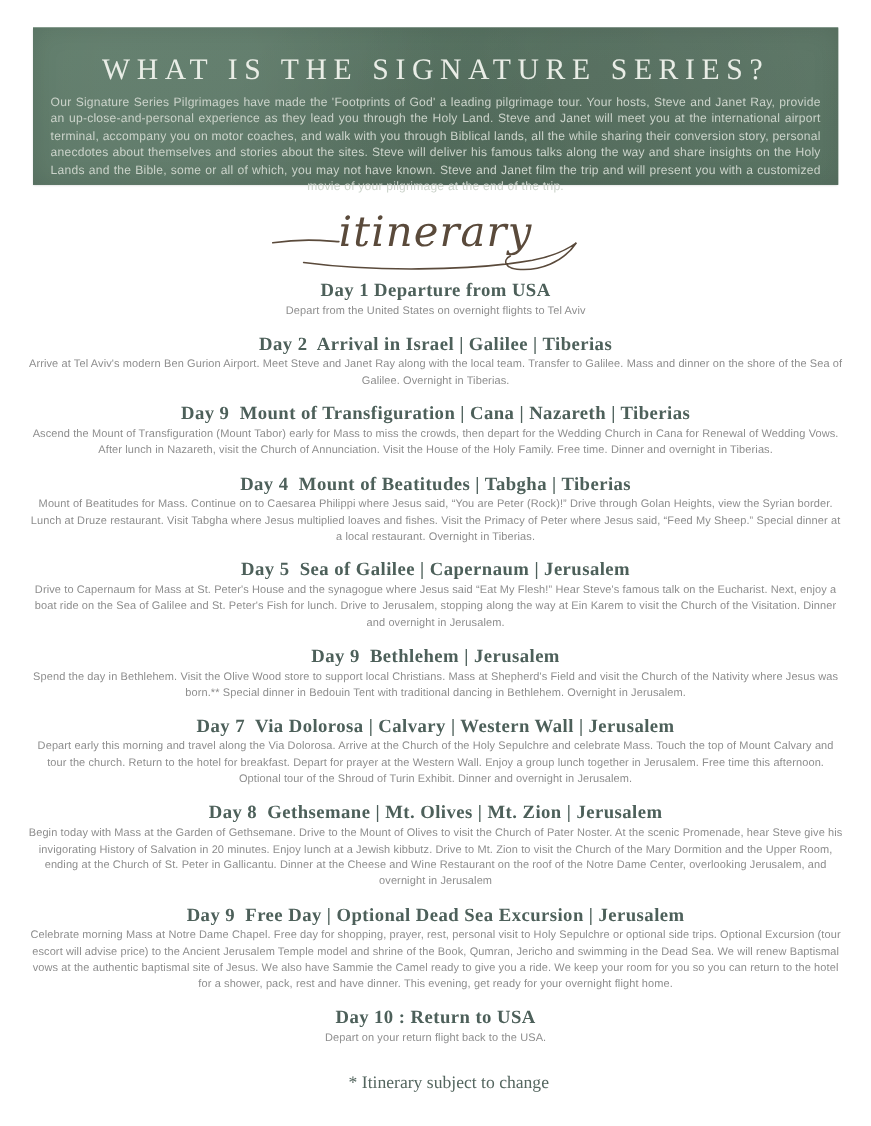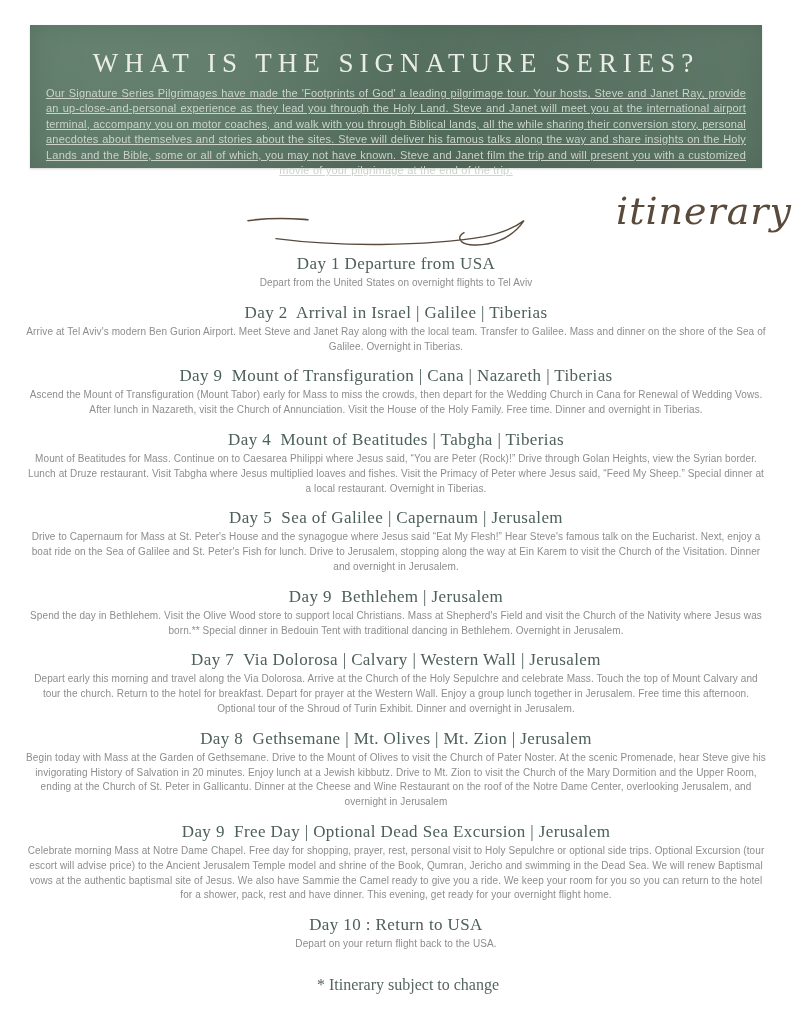--- a/index.html
+++ b/index.html
@@ -41,30 +41,29 @@
     white-space: nowrap;
   }
   .header-body {
     font-size: 11px;
     line-height: 15.4px;
     letter-spacing: 0.2px;
     color: #cbd3ca;
     text-align: justify;
     text-align-last: center;
     margin: 0 2px;
-    text-decoration: underline;
   }
 
   
   .script-wrap {
     margin-top: 12px;
     height: 62px;
     display: flex;
     align-items: center;
-    justify-content: flex-end;
+    justify-content: center;
     position: relative;
   }
   .script-word {
     font-family: "DejaVu Serif", serif;
     font-style: italic;
     font-size: 38px;
     color: #5a4a3b;
     letter-spacing: 1px;
     line-height: 1;
     position: relative;
@@ -73,21 +72,21 @@
   .script-flourish { position: absolute; left: 50%; top: 50%; transform: translate(-50%,-38%); z-index: 0; }
 
   
   .days {
     width: 744px;
     margin: 0 auto;
     text-align: center;
   }
   .day-title {
     font-family: "Liberation Serif", "DejaVu Serif", serif;
-    font-weight: 400;
+    font-weight: 700;
     font-size: 17px;
     line-height: 19px;
     color: #4d605a;
     letter-spacing: 0.4px;
     margin: 12px 0 3px 0;
     white-space: pre-wrap;
   }
   .day-body {
     font-size: 10px;
     line-height: 14.8px;

